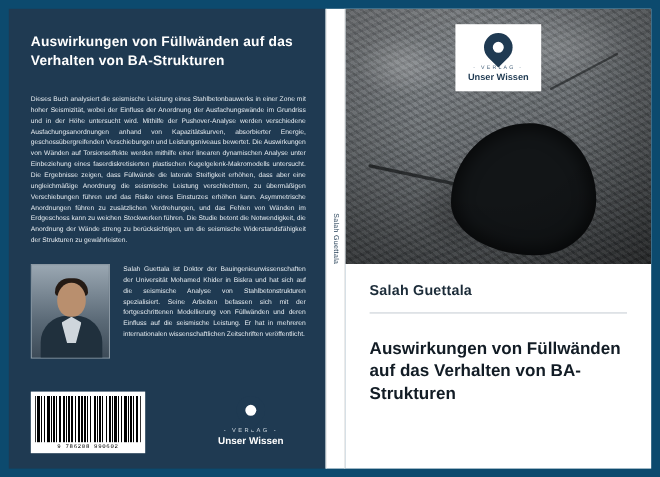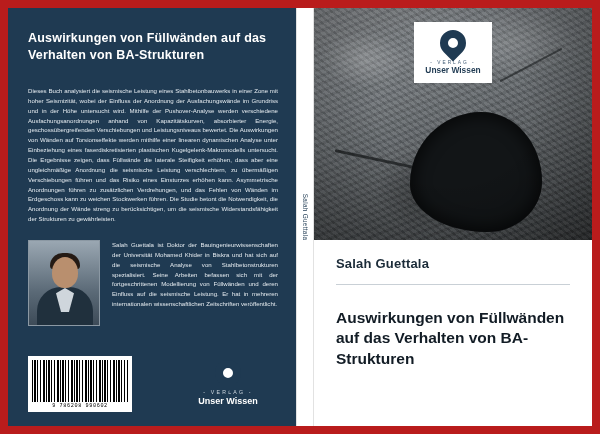--- a/index.html
+++ b/index.html
@@ -5,21 +5,21 @@
   * { box-sizing: border-box; margin: 0; padding: 0; }
   html, body {
     width: 600px; height: 434px;
     background: #ffffff;
     font-family: "Liberation Sans", sans-serif;
     overflow: hidden;
   }
   #cover {
     position: relative;
     width: 600px; height: 434px;
-    background: #b91c1c;
+    background: #0c4a6e;
   }
 
   
   .back-cover {
     position: absolute;
     left: 8px; top: 8px;
     width: 288px; height: 418px;
     background: #1f3a52;
     overflow: hidden;
   }

